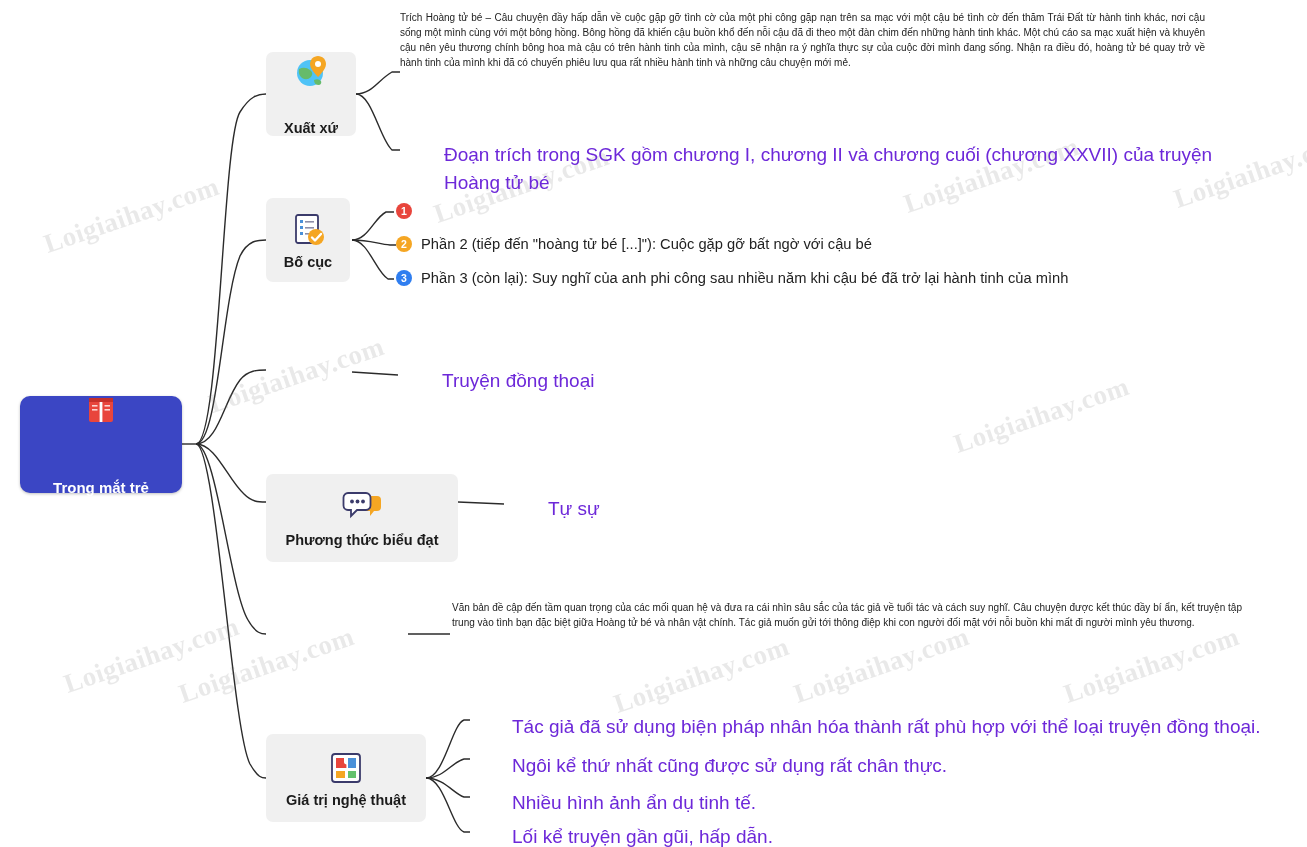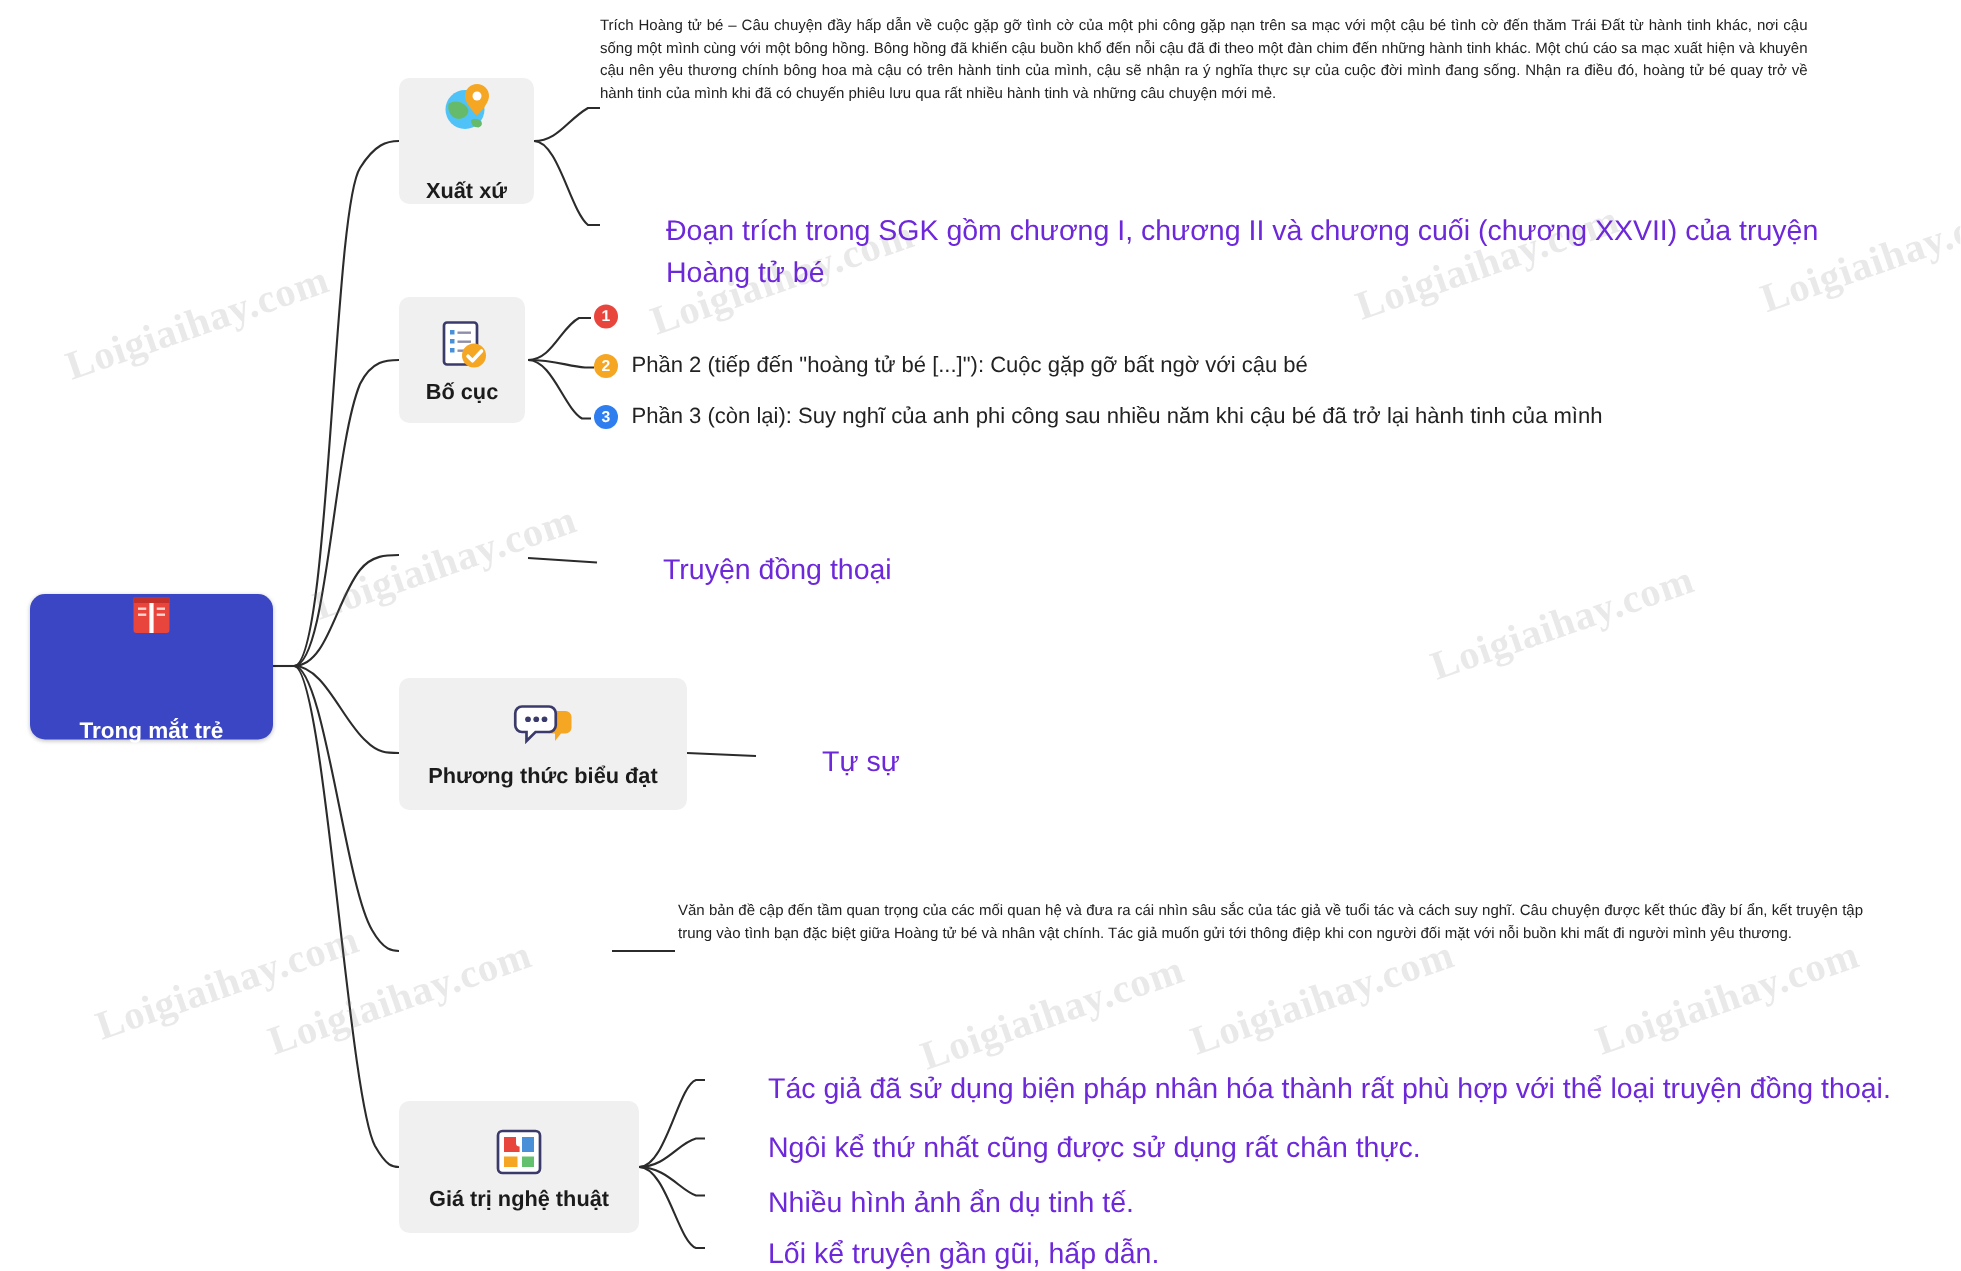--- a/index.html
+++ b/index.html
@@ -217,21 +217,21 @@
     <span class="num-badge" style="background:#f5a623;">2</span>
     <span>Phần 2 (tiếp đến "hoàng tử bé [...]"): Cuộc gặp gỡ bất ngờ với cậu bé</span>
   </div>
   <div class="numbered" style="left:396px; top:270px; width:830px;">
     <span class="num-badge" style="background:#2f7ef0;">3</span>
     <span>Phần 3 (còn lại): Suy nghĩ của anh phi công sau nhiều năm khi cậu bé đã trở lại hành tinh của mình</span>
   </div>
 
   <div class="leaf-text" style="left:402px; top:367px;">Truyện đồng thoại</div>
 
-  <div class="branch-node" style="left:266px; top:452px; width:192px; height:88px;">
+  <div class="branch-node" style="left:266px; top:474px; width:192px; height:88px;">
     <span class="icon-box">
       <svg width="42" height="38" viewBox="0 0 42 38">
         <path d="M26 7 h10 a4 4 0 0 1 4 4 v7 a4 4 0 0 1 -4 4 h-3 l-4 5 v-5 h-3 a4 4 0 0 1 -4 -4 v-7 a4 4 0 0 1 4 -4z" fill="#f5a623"></path>
         <path d="M7 4 h18 a4.5 4.5 0 0 1 4.5 4.5 v8 a4.5 4.5 0 0 1 -4.5 4.5 h-9 l-6 6 v-6 h-3 a4.5 4.5 0 0 1 -4.5 -4.5 v-8 a4.5 4.5 0 0 1 4.5 -4.5z" fill="#ffffff" stroke="#3b3b6b" stroke-width="1.8"></path>
         <circle cx="11" cy="12.5" r="1.9" fill="#3b3b6b"></circle>
         <circle cx="16.5" cy="12.5" r="1.9" fill="#3b3b6b"></circle>
         <circle cx="22" cy="12.5" r="1.9" fill="#3b3b6b"></circle>
       </svg>
     </span>
     <div class="branch-label">Phương thức biểu đạt</div>

